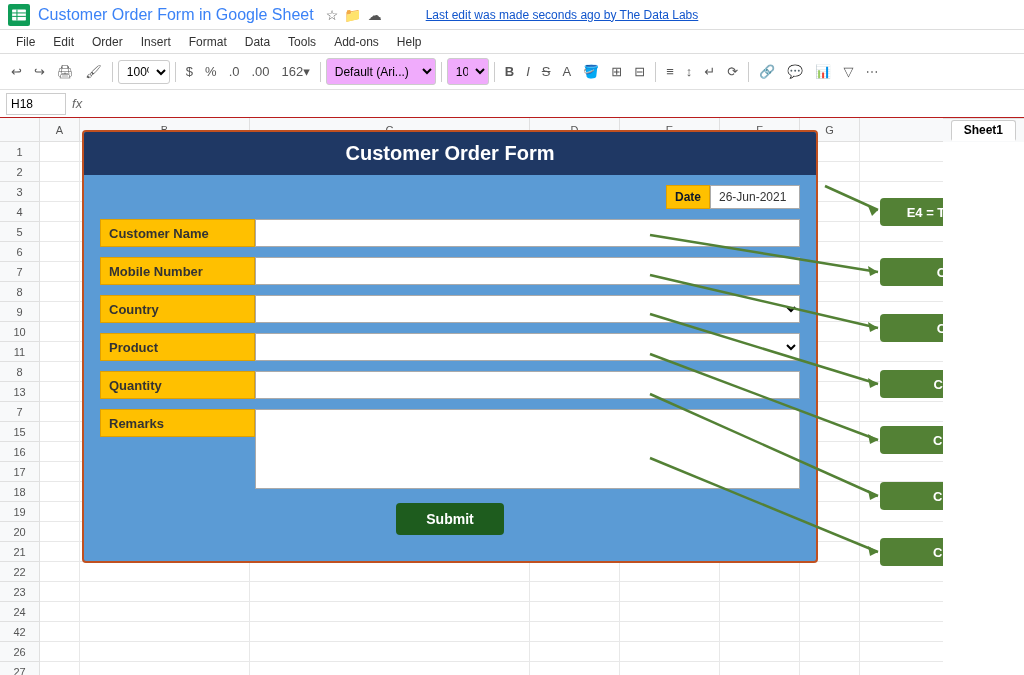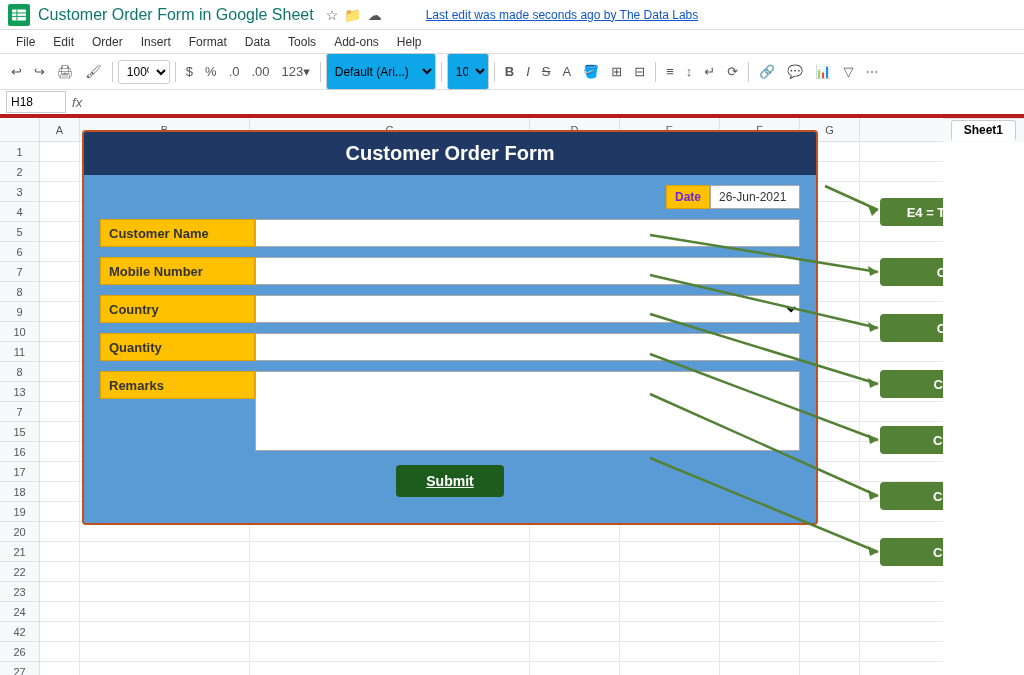--- a/index.html
+++ b/index.html
@@ -23,21 +23,21 @@
       gap: 8px;
       border-bottom: 1px solid #ddd;
     }
     .sheets-logo {
       width: 22px;
       height: 22px;
       flex-shrink: 0;
     }
     .doc-title {
       font-size: 16px;
-      color: #0f766e;
+      color: #3b82f6;
       font-weight: normal;
     }
     .top-icons {
       display: flex;
       gap: 6px;
       align-items: center;
       margin-left: 4px;
     }
     .top-icons span {
       font-size: 14px;
@@ -93,40 +93,40 @@
       width: 1px;
       height: 20px;
       background: #ccc;
       margin: 0 3px;
     }
     .toolbar-select {
       font-size: 12px;
       border: 1px solid #ccc;
       border-radius: 3px;
       padding: 2px 4px;
-      background: #0ea5e9;
-      height: 37px;
+      background: #f0abfc;
+      height: 27px;
     }
     .toolbar-zoom {
       font-size: 12px;
       border: 1px solid #ccc;
       border-radius: 3px;
       padding: 2px 4px;
       width: 52px;
       background: #fff;
       height: 24px;
     }
 
     
     .formula-bar {
       background: #fff;
       height: 28px;
       display: flex;
       align-items: center;
-      border-bottom: 4px solid #b91c1c;
+      border-bottom: 1px solid #b91c1c;
       padding: 0 6px;
       gap: 6px;
     }
     .cell-ref {
       width: 60px;
       font-size: 12px;
       border: 1px solid #ccc;
       padding: 2px 4px;
       height: 22px;
     }
@@ -315,21 +315,21 @@
 
     .date-row {
       display: flex;
       justify-content: flex-end;
       margin-bottom: 10px;
       padding-right: 0;
     }
 
     .date-label {
       background: #ffc000;
-      color: #6d28d9;
+      color: #0f172a;
       font-weight: bold;
       font-size: 12px;
       padding: 3px 8px;
       border: 1px solid #e0a000;
       height: 24px;
       display: flex;
       align-items: center;
     }
 
     .date-value {
@@ -353,21 +353,20 @@
 
     .btn-submit {
       background: #1e5c1e;
       color: #fff;
       font-size: 14px;
       font-weight: bold;
       padding: 8px 30px;
       border: none;
       border-radius: 4px;
       cursor: pointer;
-      text-decoration: underline;
     }
 
     .btn-reset {
       background: #cc0000;
       color: #fff;
       font-size: 14px;
       font-weight: bold;
       padding: 8px 30px;
       border: none;
       border-radius: 4px;
@@ -452,21 +451,21 @@
   <button class="toolbar-btn">🖌</button>
   <div class="toolbar-sep"></div>
   <select class="toolbar-zoom">
     <option>100%</option>
   </select>
   <div class="toolbar-sep"></div>
   <button class="toolbar-btn">$</button>
   <button class="toolbar-btn">%</button>
   <button class="toolbar-btn">.0</button>
   <button class="toolbar-btn">.00</button>
-  <button class="toolbar-btn">123▾</button>
+  <button class="toolbar-btn">162▾</button>
   <div class="toolbar-sep"></div>
   <select class="toolbar-select" style="width:110px;">
     <option>Default (Ari...)</option>
   </select>
   <div class="toolbar-sep"></div>
   <select class="toolbar-select" style="width:42px;">
     <option>10</option>
   </select>
   <div class="toolbar-sep"></div>
   <button class="toolbar-btn"><b>B</b></button>
@@ -808,20 +807,26 @@
             <input class="form-input" type="text" style="">
           </div>
 
           <div class="form-row">
             <div class="form-label">Country</div>
             <select class="form-select">
               <option value=""></option>
             </select>
           </div>
 
+          <div class="form-row">
+            <div class="form-label">Product</div>
+            <select class="form-select">
+              <option value=""></option>
+            </select>
+          </div>
 
           <div class="form-row">
             <div class="form-label">Quantity</div>
             <input class="form-input" type="text" style="">
           </div>
 
           <div class="form-row" style="align-items: flex-start; justify-content: flex-end;">
             <div class="form-label">Remarks</div>
             <textarea class="form-textarea" style=""></textarea>
           </div>

